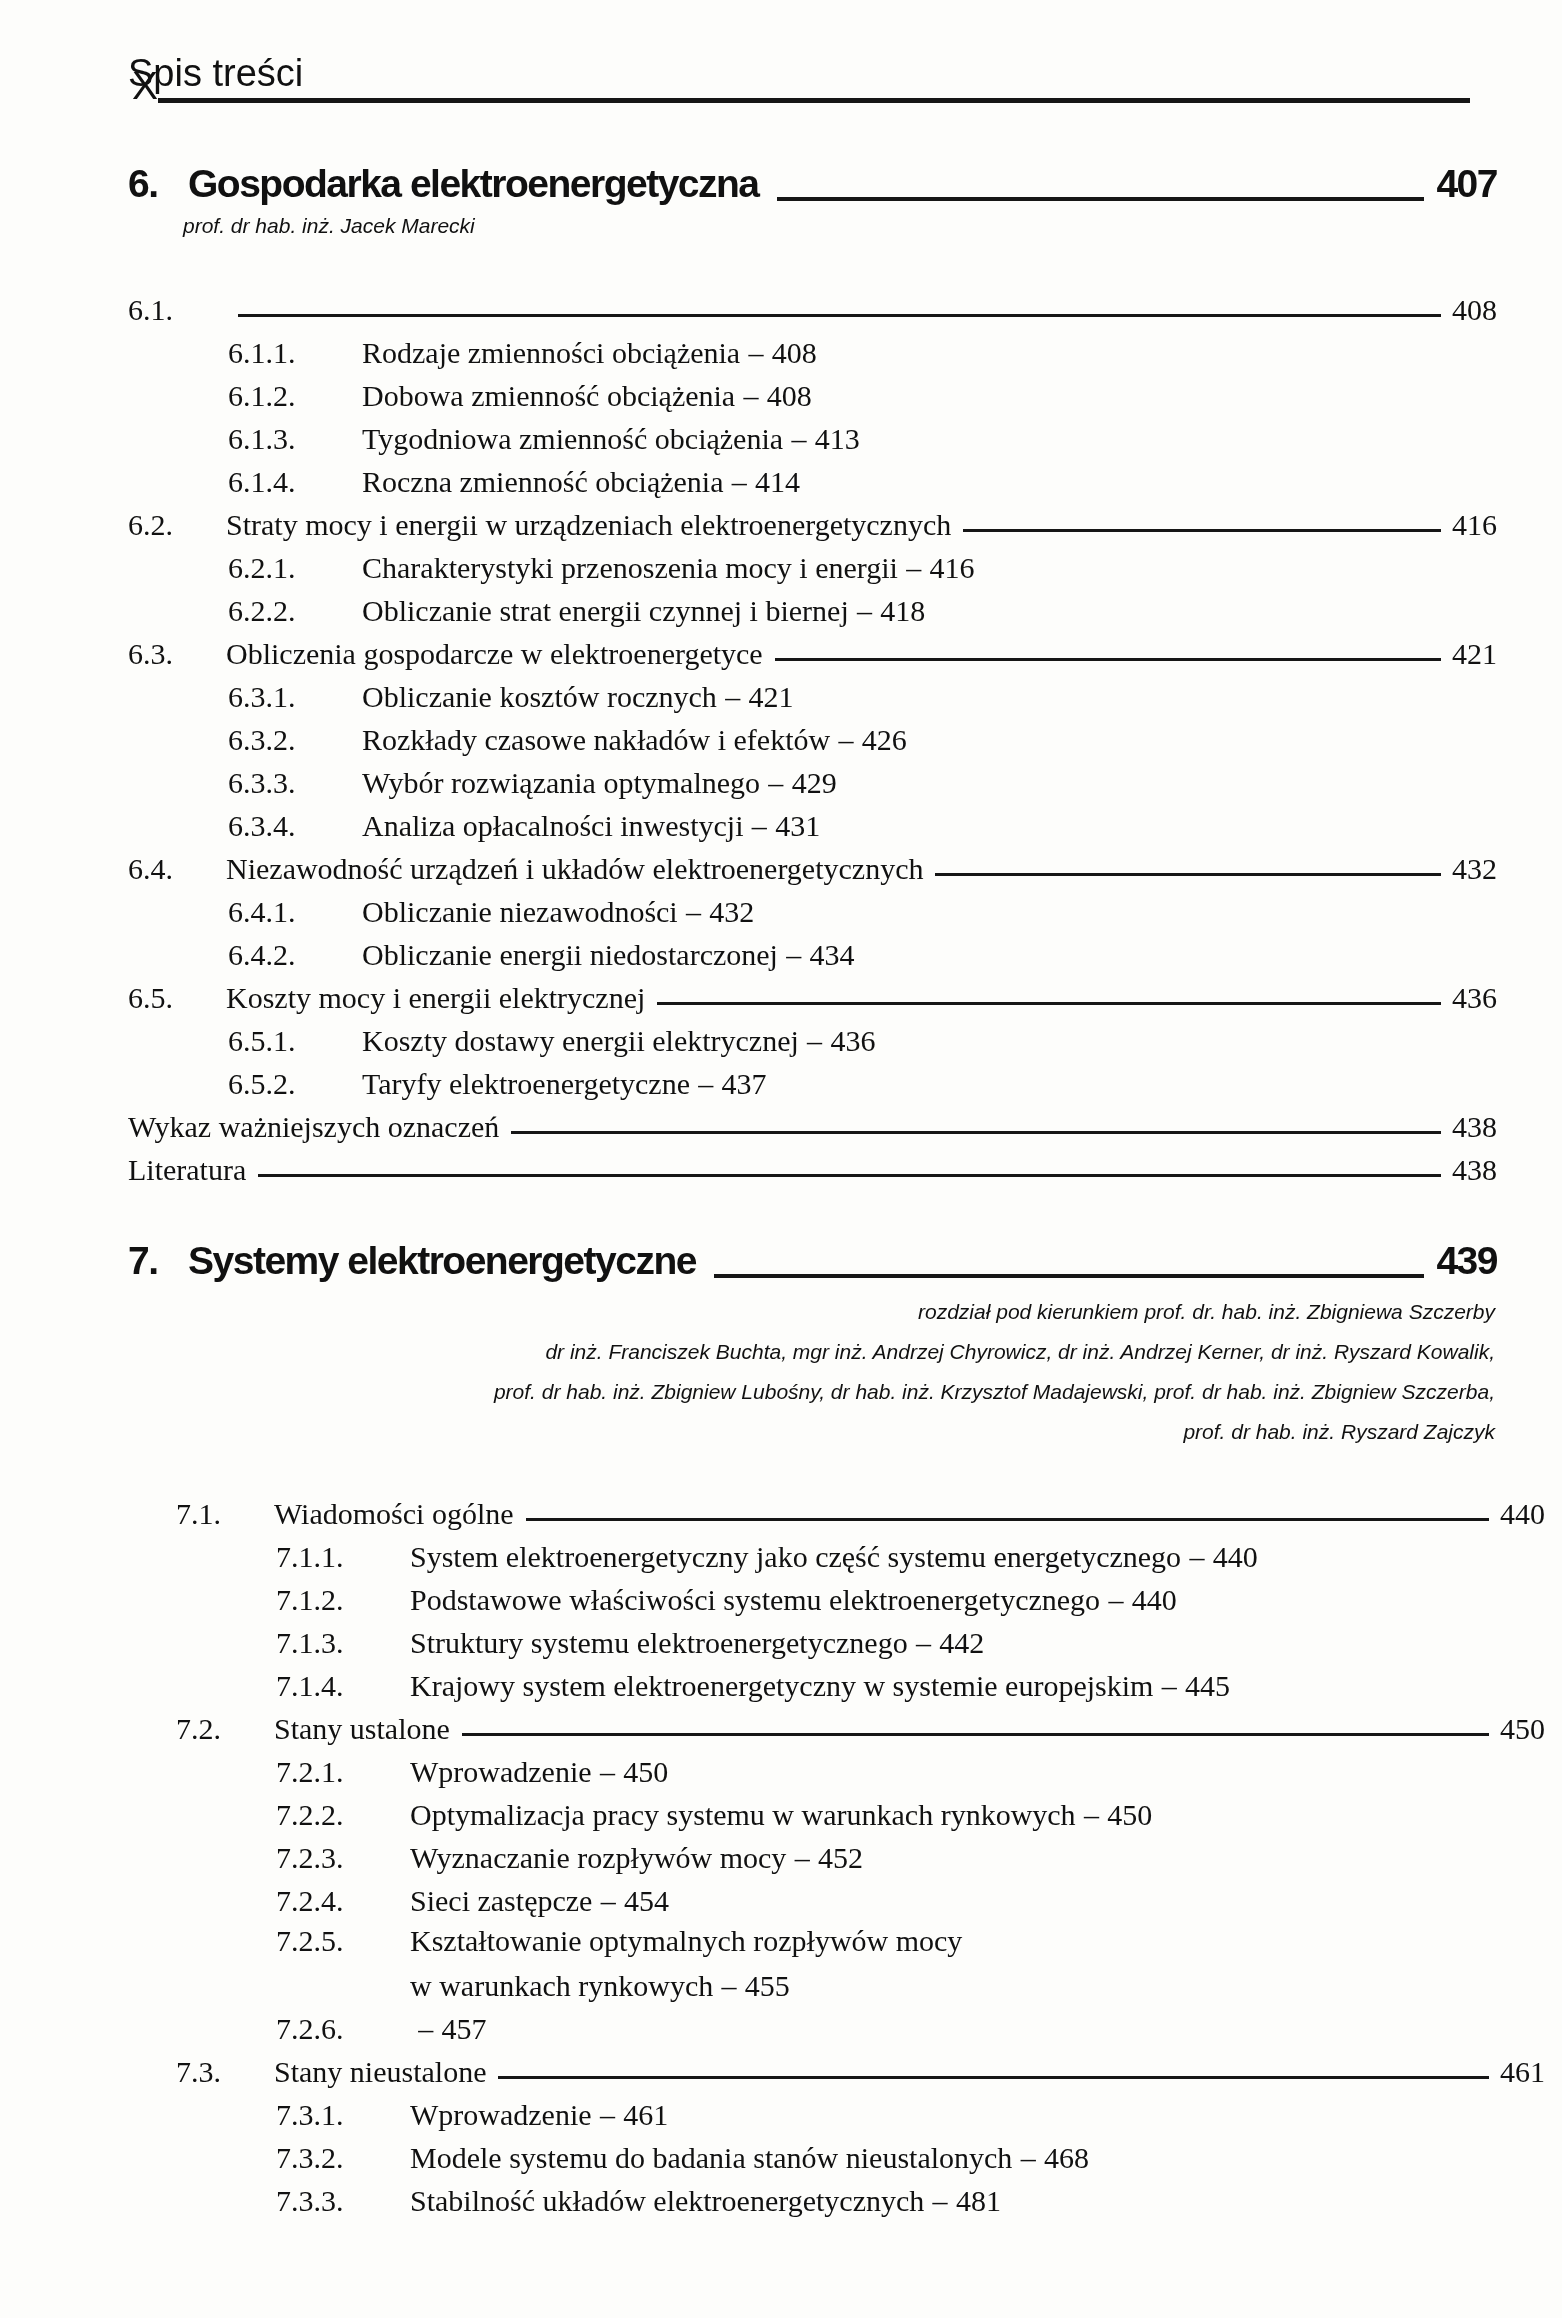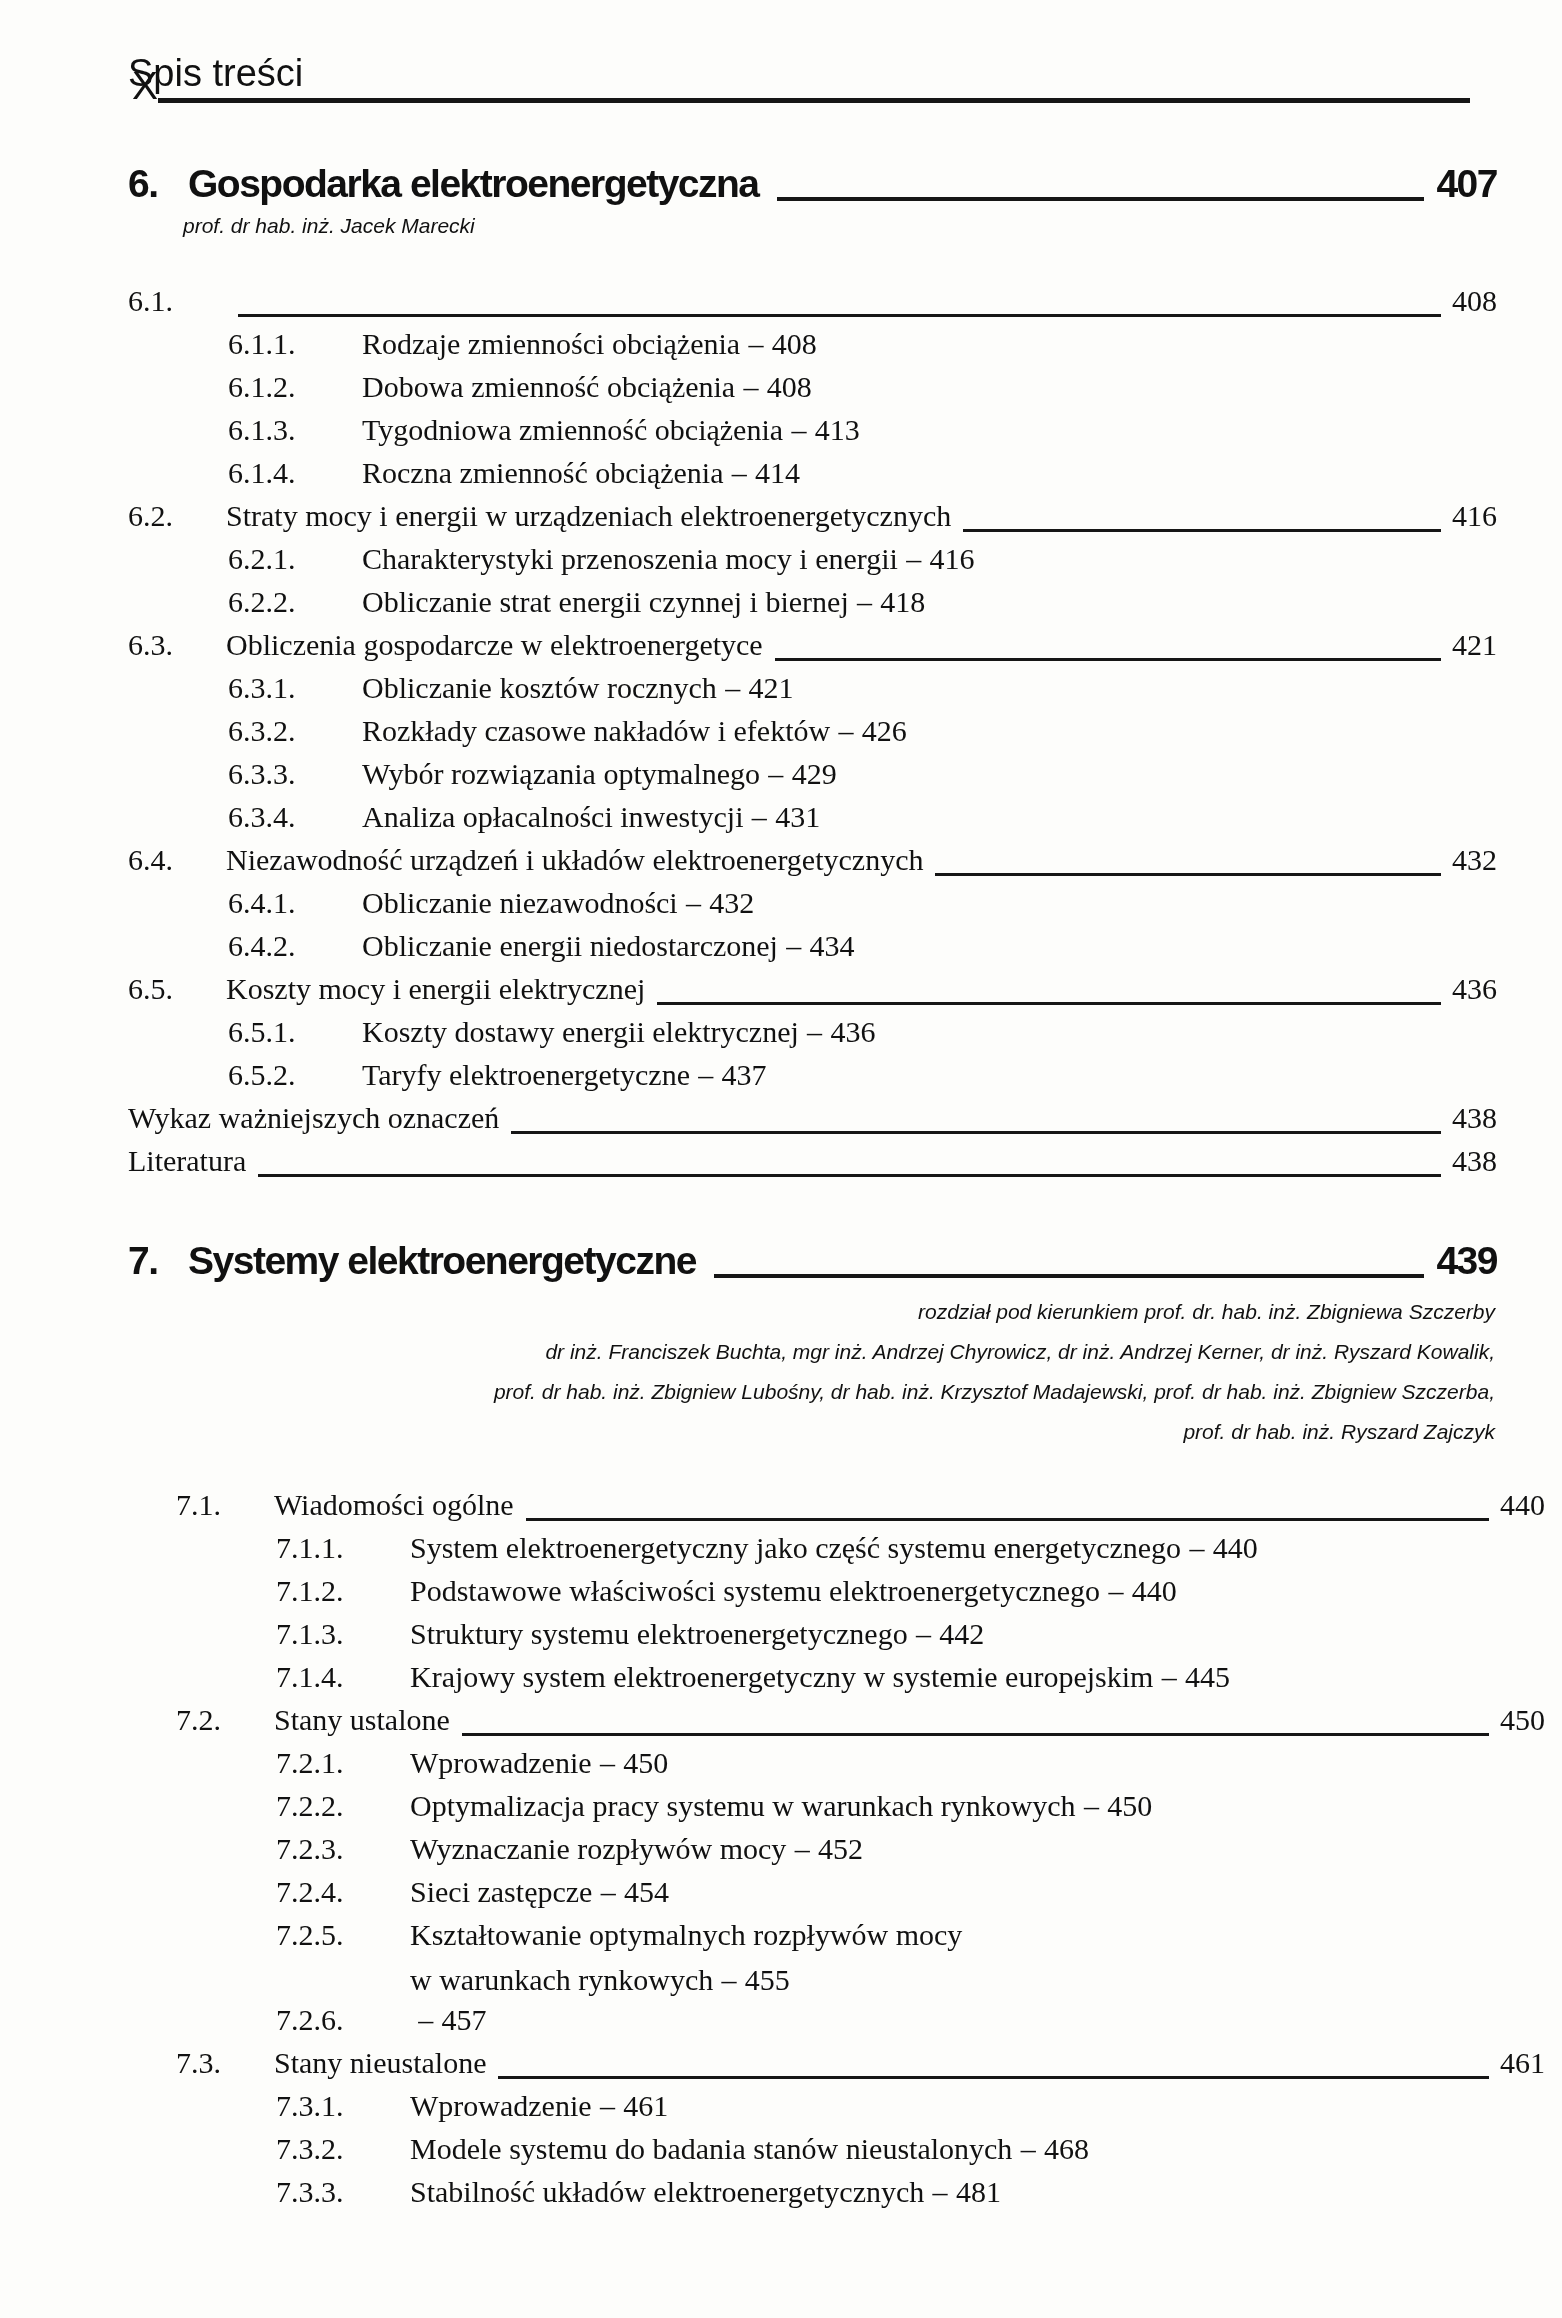--- a/index.html
+++ b/index.html
@@ -85,21 +85,21 @@
   
   .entries {
     position: absolute;
     left: 128px;
     width: 1369px;
     font-size: 30px;
     line-height: normal;
   }
   .row {
     display: flex;
-    align-items: flex-start;
+    align-items: flex-end;
     height: 43px;
     white-space: nowrap;
   }
   .row.two-line { height: 85px; flex-wrap: wrap; }
   .row .e-num-sec { width: 98px; flex: none; }
   .row .e-sp     { width: 100px; flex: none; }
   .row .e-num-sub { width: 134px; flex: none; }
   .row .e-sp2    { width: 234px; flex: none; }
   .leader {
     flex: 1;

